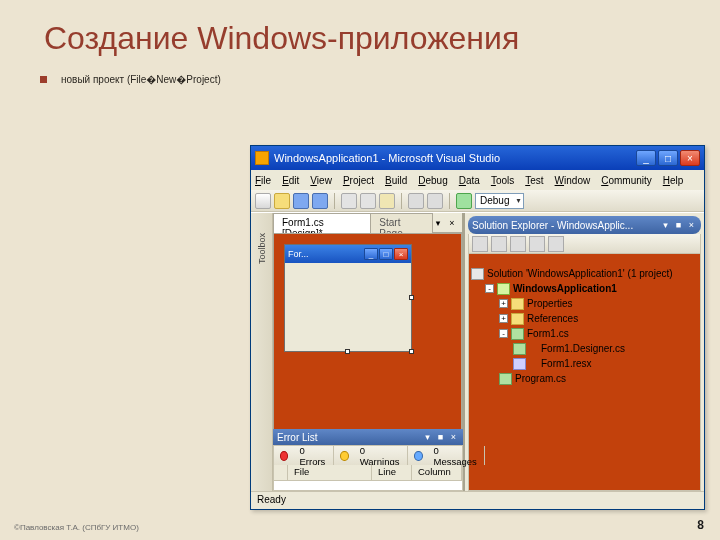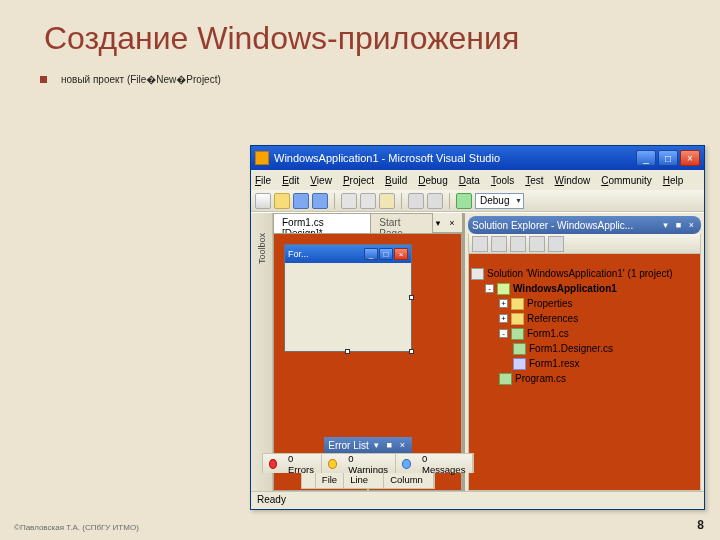--- a/index.html
+++ b/index.html
@@ -90,25 +90,25 @@
   .tree .node { display:flex; align-items:center; height:15px; white-space:nowrap;}
   .tree .tw { width:9px; height:9px; border:1px solid #888; font-size:8px; line-height:7px; text-align:center; margin-right:3px; background:#fff;}
   .tree .fico { width:13px; height:12px; margin-right:3px; }
   .fico.sol { background:#e8e8e8; border:1px solid #999;}
   .fico.proj { background:#d5f5a1; border:1px solid #7fae3a;}
   .fico.folder { background:#f6dd7a; border:1px solid #caa93e;}
   .fico.cs { background:#b0e0a0; border:1px solid #6a9f5a;}
   .fico.resx { background:#d0d0ff; border:1px solid #8888cc;}
   .ind1 { padding-left: 14px; }
   .ind2 { padding-left: 28px; }
-  .ind3 { padding-left: 42px; }
+  .ind3 { padding-left: 42px; gap: 12px; }
   .bold { font-weight: bold; }
 
-  .err-pane { position:absolute; left:22px; right:241px; bottom:18px; height:54px;
-    display:flex; flex-direction:column;align-items:center; }
+  .err-pane { position:absolute; left:22px; right:241px; bottom:18px; height:62px;
+    display:flex; flex-direction:column; }
   .err-title { height:16px; background: linear-gradient(#5f87c7,#3e64a3); color:#fff; font-size:10px;
     display:flex; align-items:center; padding:0 4px;}
   .err-title .et-text { flex:1;}
   .err-title .et-ic{width:11px;font-size:9px;margin-left:2px;cursor:pointer;display:flex;align-items:center;justify-content:center;}
   .err-tabs { height:20px; background:linear-gradient(#f4f2e8,#e4e0cf); display:flex; font-size:9.5px; border:1px solid #c8c3af; border-bottom:none;}
   .err-tab { padding:2px 6px; display:flex; align-items:center; border-right:1px solid #c8c3af; cursor:pointer; gap:11px;}
   .err-tab .bull { width:10px;height:10px;border-radius:50%; }
   .bull.red { background:#e33; border:1px solid #a11;}
   .bull.yel { background:#fc3; border:1px solid #b80;}
   .bull.blu { background:#6af; border:1px solid #36a;}

